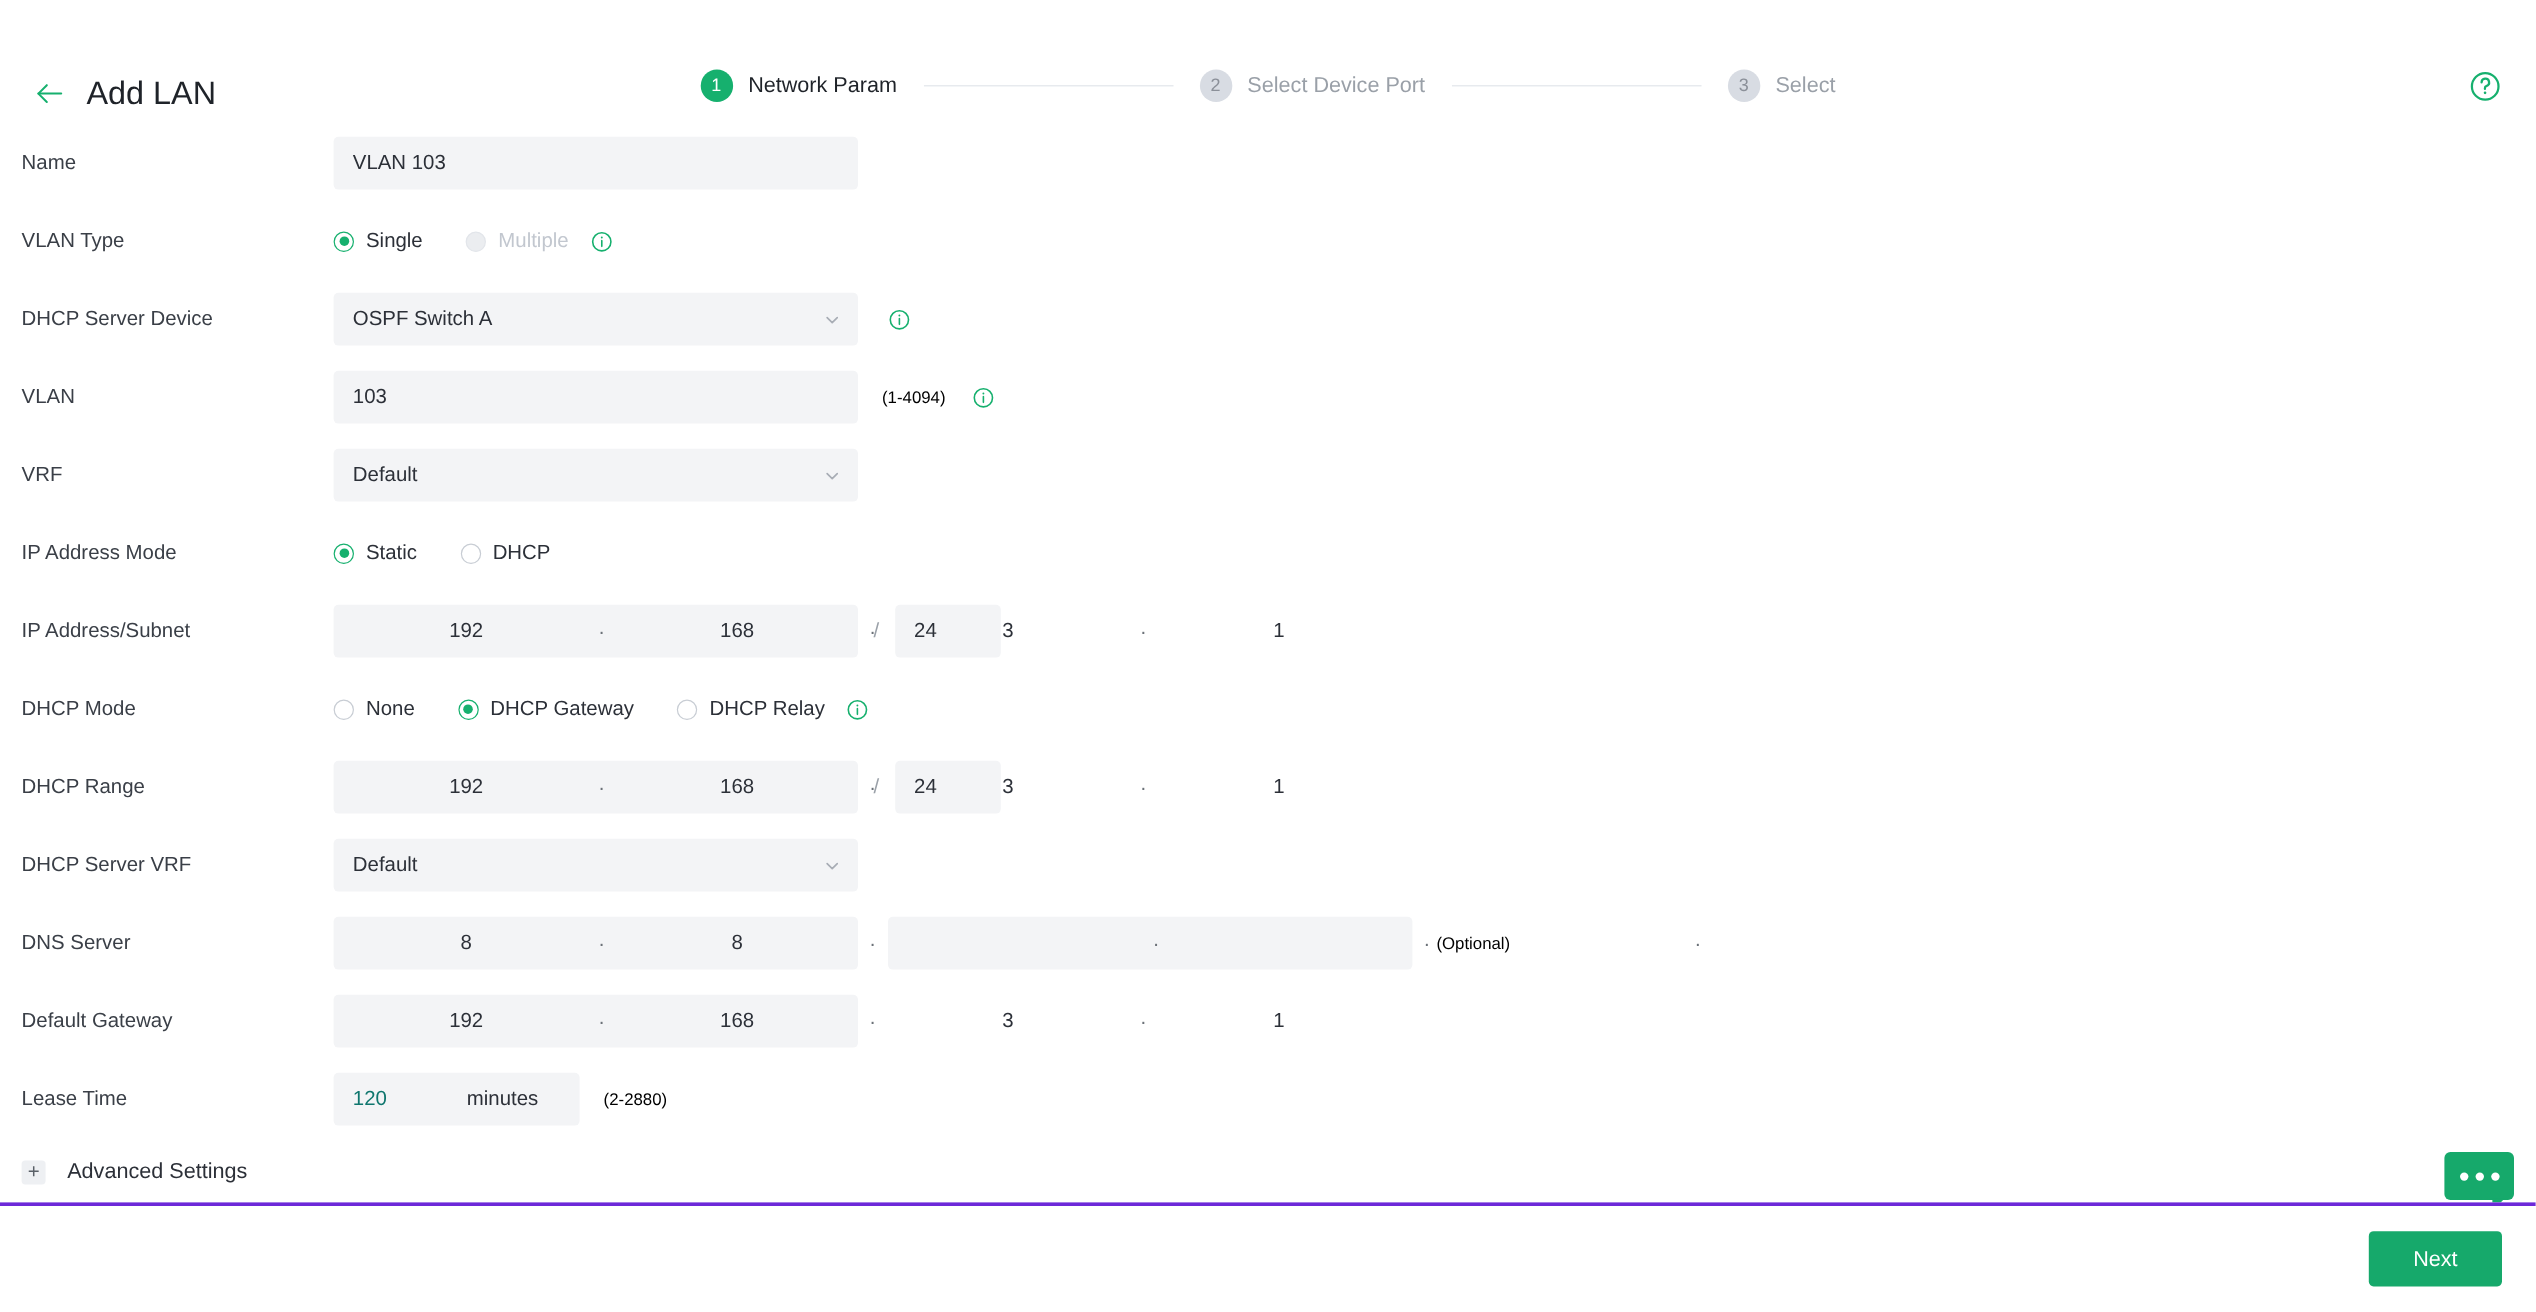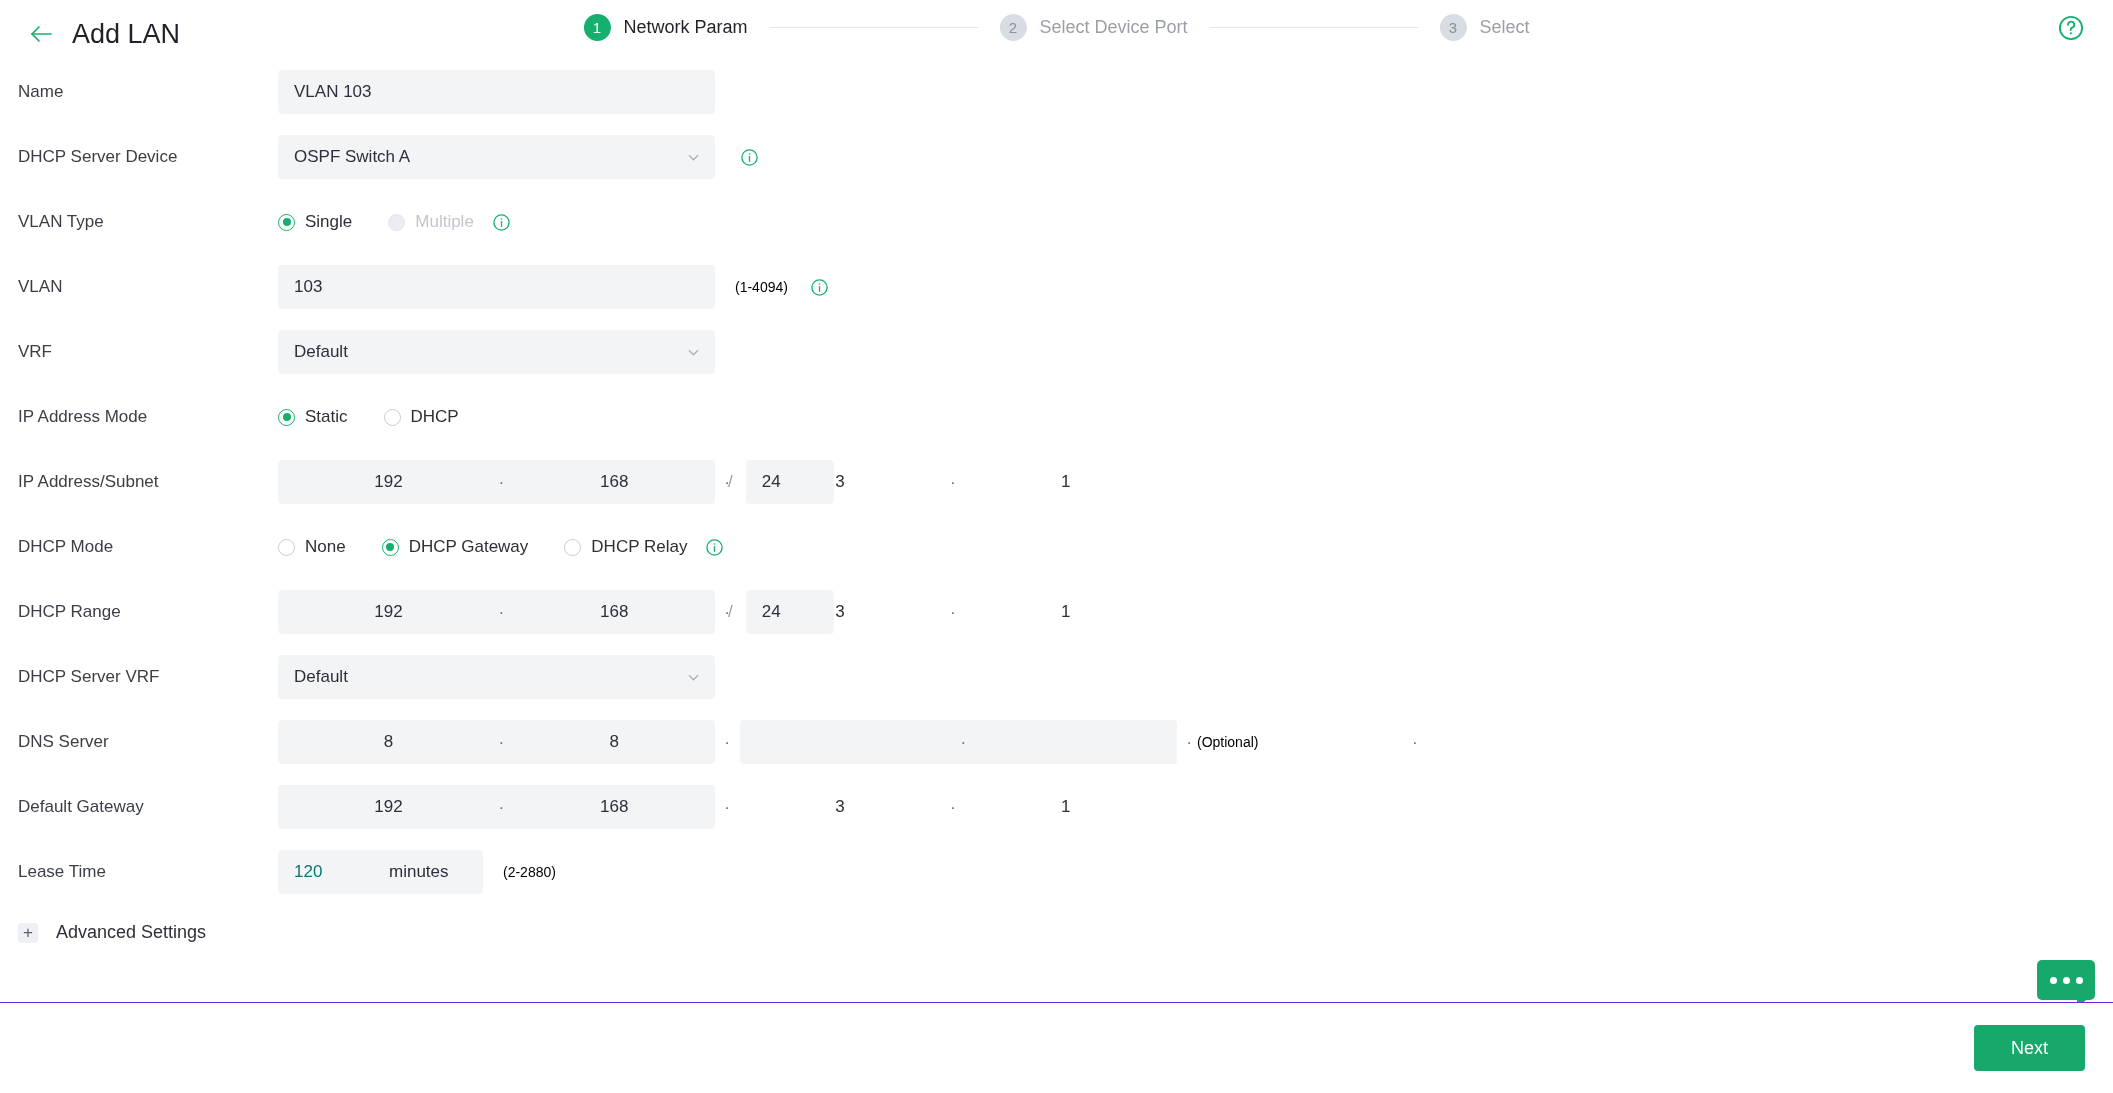--- a/index.html
+++ b/index.html
@@ -11,20 +11,21 @@
     overflow: hidden;
   }
 
   
   .header {
     position: relative;
     height: 68px;
     display: flex;
     align-items: center;
     padding: 0 28px;
+    margin-top: 44px;
   }
   .back-arrow {
     width: 26px; height: 26px;
     display: flex; align-items: center; justify-content: center;
     color: #16b06e;
     cursor: pointer;
     flex: 0 0 auto;
   }
   .back-arrow svg { display: block; }
   .page-title {
@@ -276,21 +277,21 @@
     margin-left: 18px;
     font-size: 18px;
     color: #2c3038;
   }
 
   
   .footer {
     position: absolute;
     left: 0; right: 0; bottom: 0;
     height: 91px;
-    border-top: 1px solid #6d28d9;
+    border-top: 3px solid #6d28d9;
     background: #ffffff;
     display: flex;
     align-items: center;
     justify-content: flex-end;
     padding-right: 28px;
   }
   .next-btn {
     background: #16a96b;
     color: #ffffff;
     border: none;
@@ -374,52 +375,52 @@
 
 
   <div class="row">
     <div class="row-label">Name</div>
     <div class="field-area">
       <input class="text-input" value="VLAN 103" style="">
     </div>
   </div>
 
   <div class="row">
+    <div class="row-label">VLAN Type</div>
+    <div class="field-area radio-group">
+      <div class="radio-item checked">
+        <span class="radio-dot"></span>
+        <span class="radio-label">Single</span>
+      </div>
+      <div class="radio-item disabled" style="margin-right:18px;">
+        <span class="radio-dot"></span>
+        <span class="radio-label">Multiple</span>
+      </div>
+      <span class="info-icon">
+        <svg width="19" height="19" viewBox="0 0 20 20" fill="none" stroke="currentColor" stroke-width="1.4">
+          <circle cx="10" cy="10" r="8"></circle>
+          <circle cx="10" cy="6.3" r="0.85" fill="currentColor" stroke="none"></circle>
+          <line x1="10" y1="9" x2="10" y2="14" stroke-linecap="round"></line>
+        </svg>
+      </span>
+    </div>
+  </div>
+
+  <div class="row">
     <div class="row-label">DHCP Server Device</div>
     <div class="field-area">
       <div class="select-box">
         <span class="val">OSPF Switch A</span>
         <span class="chev">
           <svg width="15" height="15" viewBox="0 0 16 16" fill="none" stroke="currentColor" stroke-width="1.5" stroke-linecap="round" stroke-linejoin="round">
               <polyline points="3.5,6 8,10.5 12.5,6"></polyline>
             </svg>
         </span>
       </div>
       <span class="info-icon" style="margin-left:25px;">
-        <svg width="19" height="19" viewBox="0 0 20 20" fill="none" stroke="currentColor" stroke-width="1.4">
-          <circle cx="10" cy="10" r="8"></circle>
-          <circle cx="10" cy="6.3" r="0.85" fill="currentColor" stroke="none"></circle>
-          <line x1="10" y1="9" x2="10" y2="14" stroke-linecap="round"></line>
-        </svg>
-      </span>
-    </div>
-  </div>
-
-  <div class="row">
-    <div class="row-label">VLAN Type</div>
-    <div class="field-area radio-group">
-      <div class="radio-item checked">
-        <span class="radio-dot"></span>
-        <span class="radio-label">Single</span>
-      </div>
-      <div class="radio-item disabled" style="margin-right:18px;">
-        <span class="radio-dot"></span>
-        <span class="radio-label">Multiple</span>
-      </div>
-      <span class="info-icon">
         <svg width="19" height="19" viewBox="0 0 20 20" fill="none" stroke="currentColor" stroke-width="1.4">
           <circle cx="10" cy="10" r="8"></circle>
           <circle cx="10" cy="6.3" r="0.85" fill="currentColor" stroke="none"></circle>
           <line x1="10" y1="9" x2="10" y2="14" stroke-linecap="round"></line>
         </svg>
       </span>
     </div>
   </div>
 
   <div class="row">

